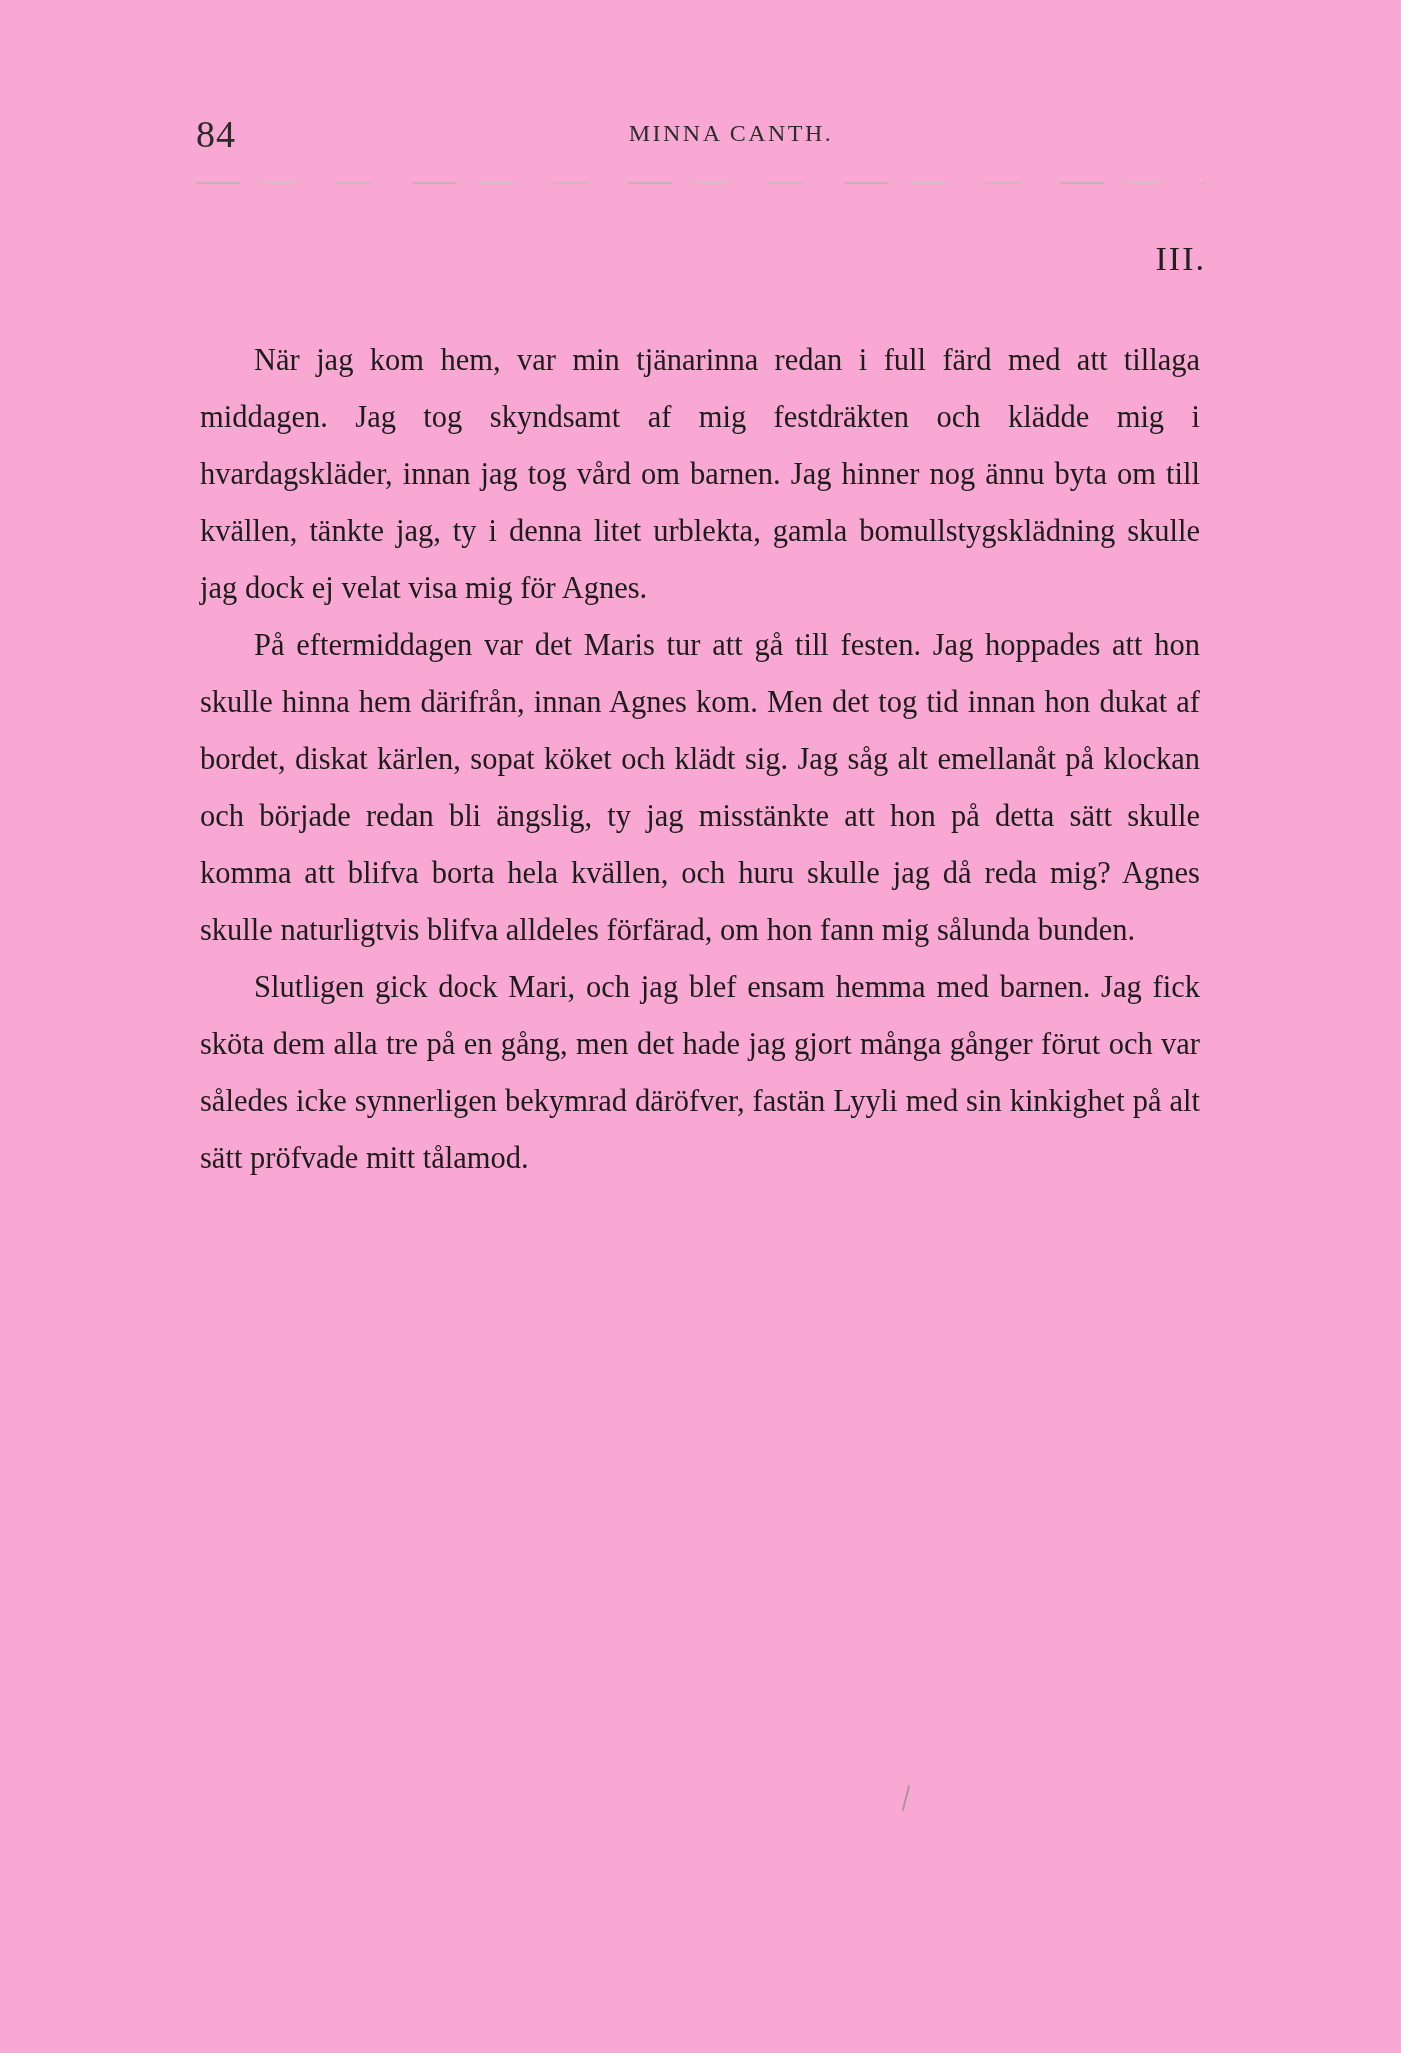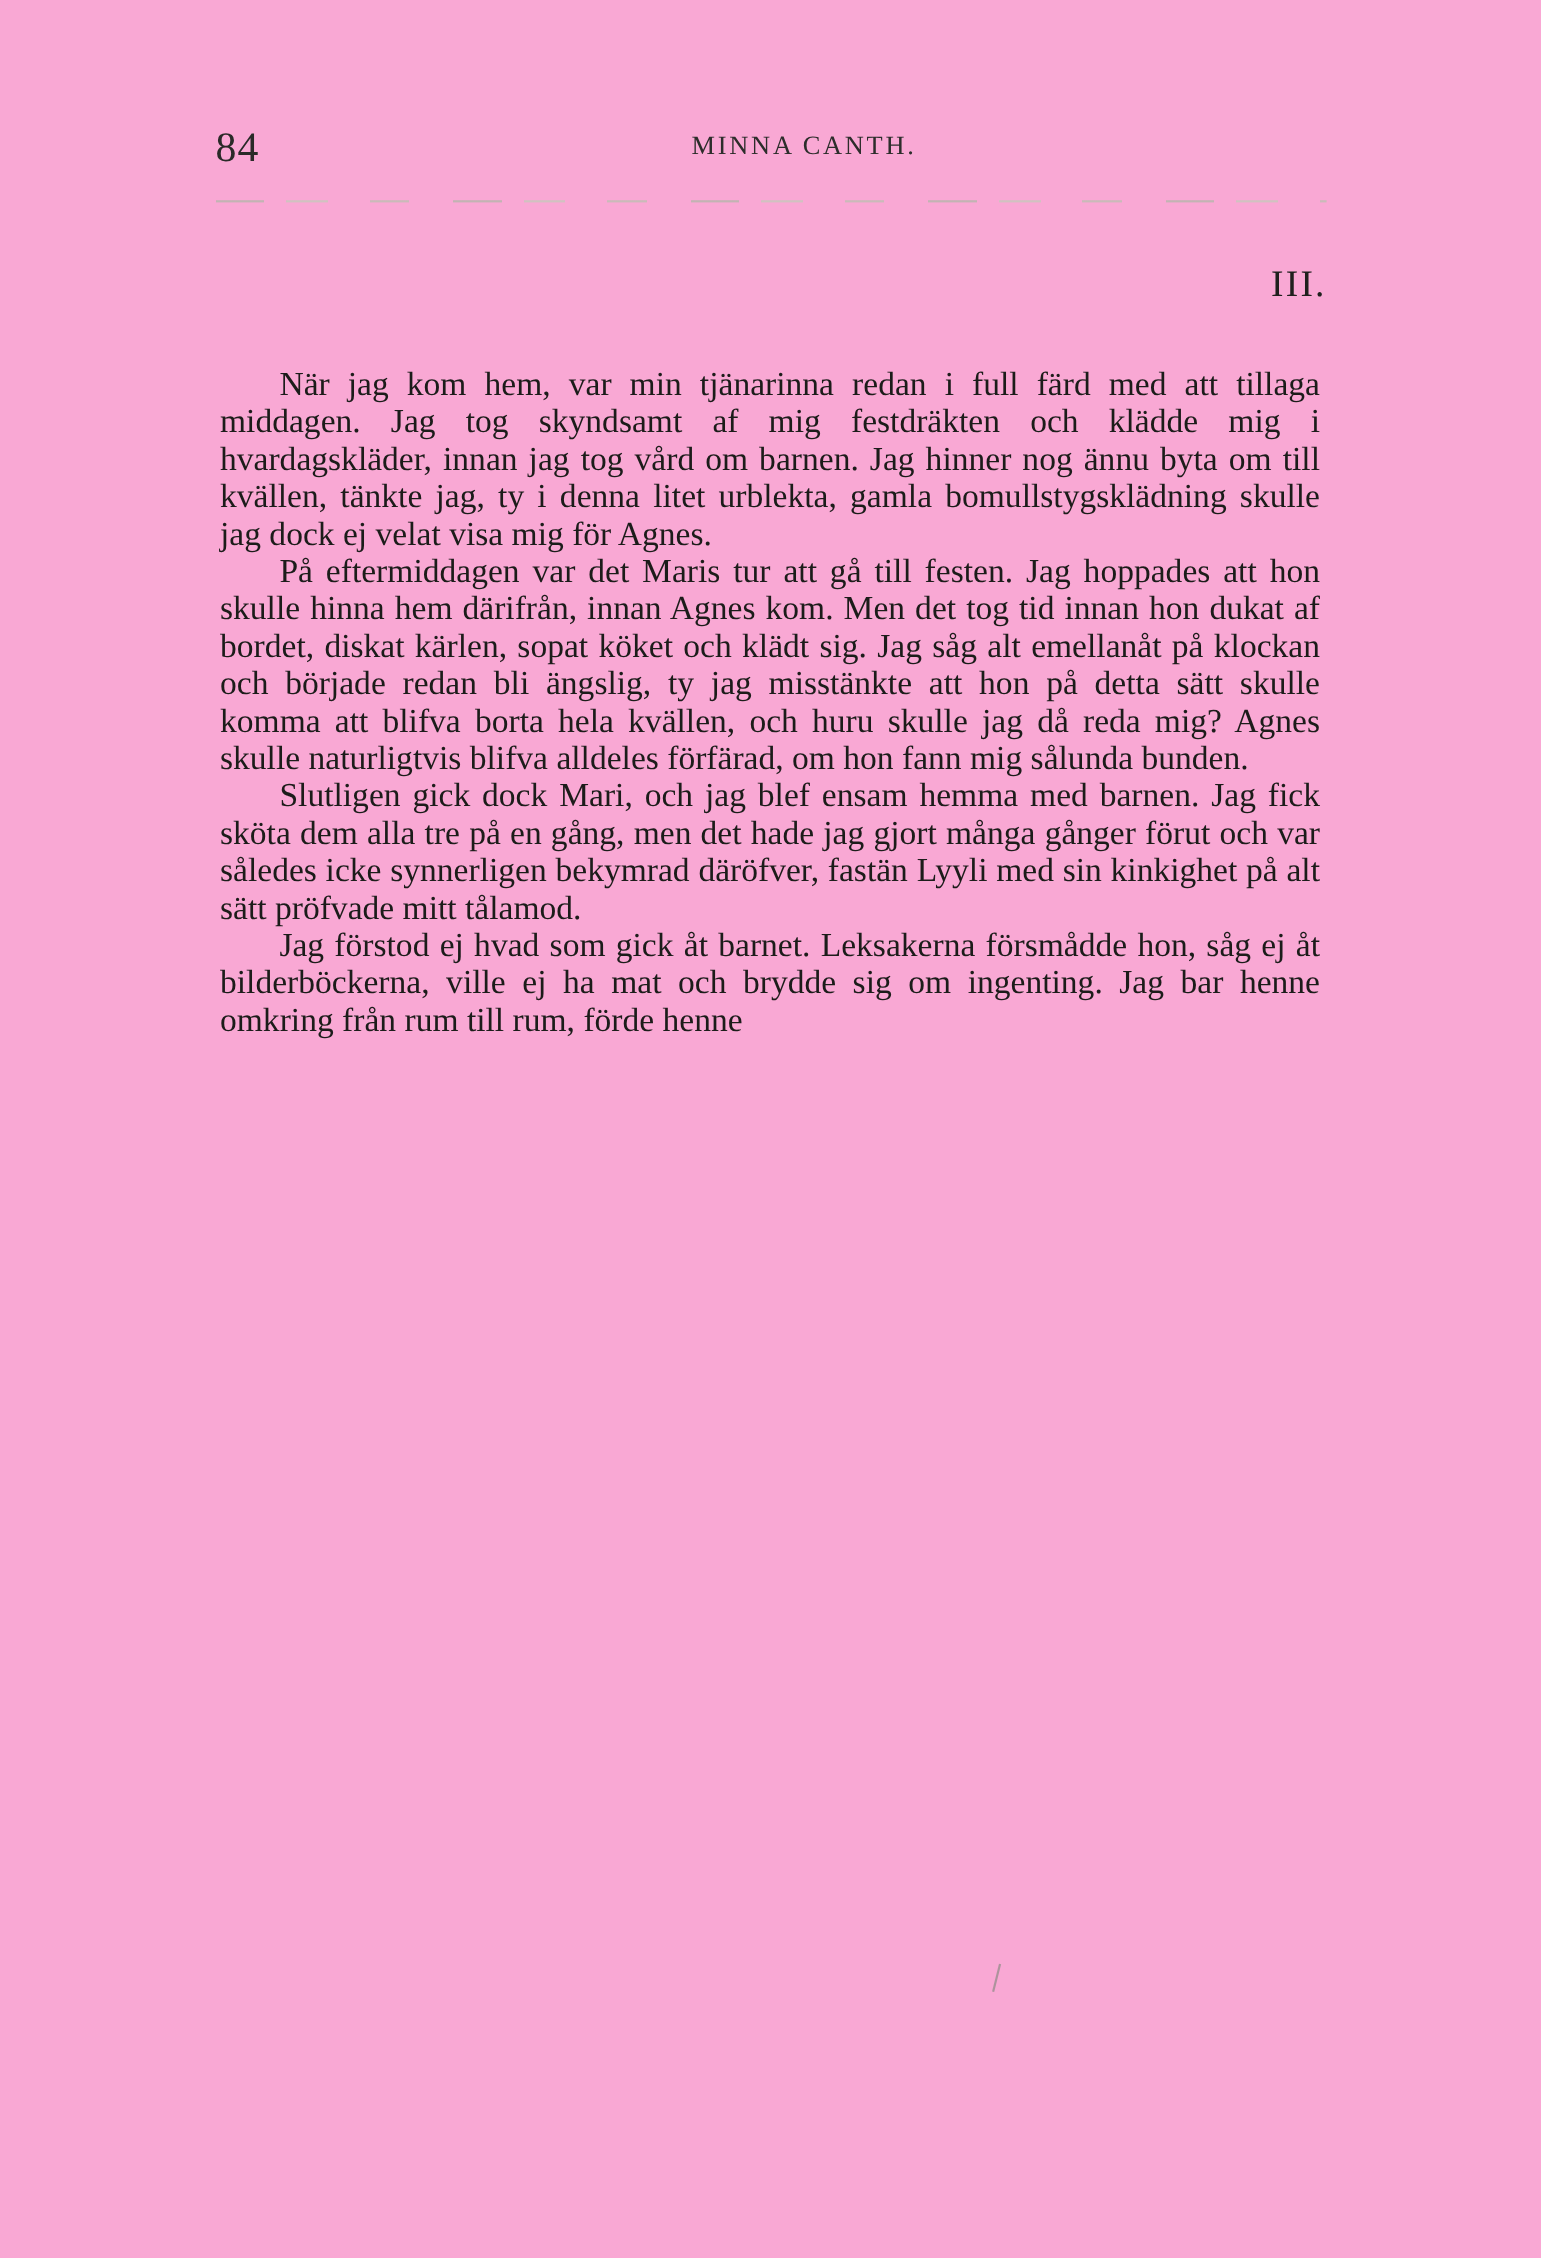--- a/index.html
+++ b/index.html
@@ -74,21 +74,21 @@
     font-size: 34px;
     letter-spacing: 2px;
     color: #20201e;
   }
   .body-text {
     position: absolute;
     top: 332px;
     left: 200px;
     width: 1000px;
     font-size: 30.5px;
-    line-height: 34px;
+    line-height: 57px;
     color: #1c1c1a;
     text-align: justify;
     text-justify: inter-word;
   }
   .body-text p {
     margin: 0;
     text-indent: 54px;
   }
   .body-text p.first {
     text-indent: 54px;
@@ -115,18 +115,17 @@
   </div>
 
   <div class="rule"></div>
 
   <div class="chapter-number">III.</div>
 
   <div class="body-text">
     <p class="first">När jag kom hem, var min tjänarinna redan i full färd med att tillaga middagen. Jag tog skyndsamt af mig festdräkten och klädde mig i hvardagskläder, innan jag tog vård om barnen. Jag hinner nog ännu byta om till kvällen, tänkte jag, ty i denna litet urblekta, gamla bomullstygsklädning skulle jag dock ej velat visa mig för Agnes.</p>
     <p>På eftermiddagen var det Maris tur att gå till festen. Jag hoppades att hon skulle hinna hem därifrån, innan Agnes kom. Men det tog tid innan hon dukat af bordet, diskat kärlen, sopat köket och klädt sig. Jag såg alt emellanåt på klockan och började redan bli ängslig, ty jag misstänkte att hon på detta sätt skulle komma att blifva borta hela kvällen, och huru skulle jag då reda mig? Agnes skulle naturligtvis blifva alldeles förfärad, om hon fann mig sålunda bunden.</p>
     <p>Slutligen gick dock Mari, och jag blef ensam hemma med barnen. Jag fick sköta dem alla tre på en gång, men det hade jag gjort många gånger förut och var således icke synnerligen bekymrad däröfver, fastän Lyyli med sin kinkighet på alt sätt pröfvade mitt tålamod.</p>
-    <p>Jag förstod ej hvad som gick åt barnet. Leksakerna försmådde hon, såg ej åt bilderböckerna, ville ej ha mat och brydde sig om ingenting. Jag bar henne omkring från rum till rum, förde henne</p>
   </div>
 
   <div class="stray-mark"></div>
 
 </div>
 
 </body></html>

